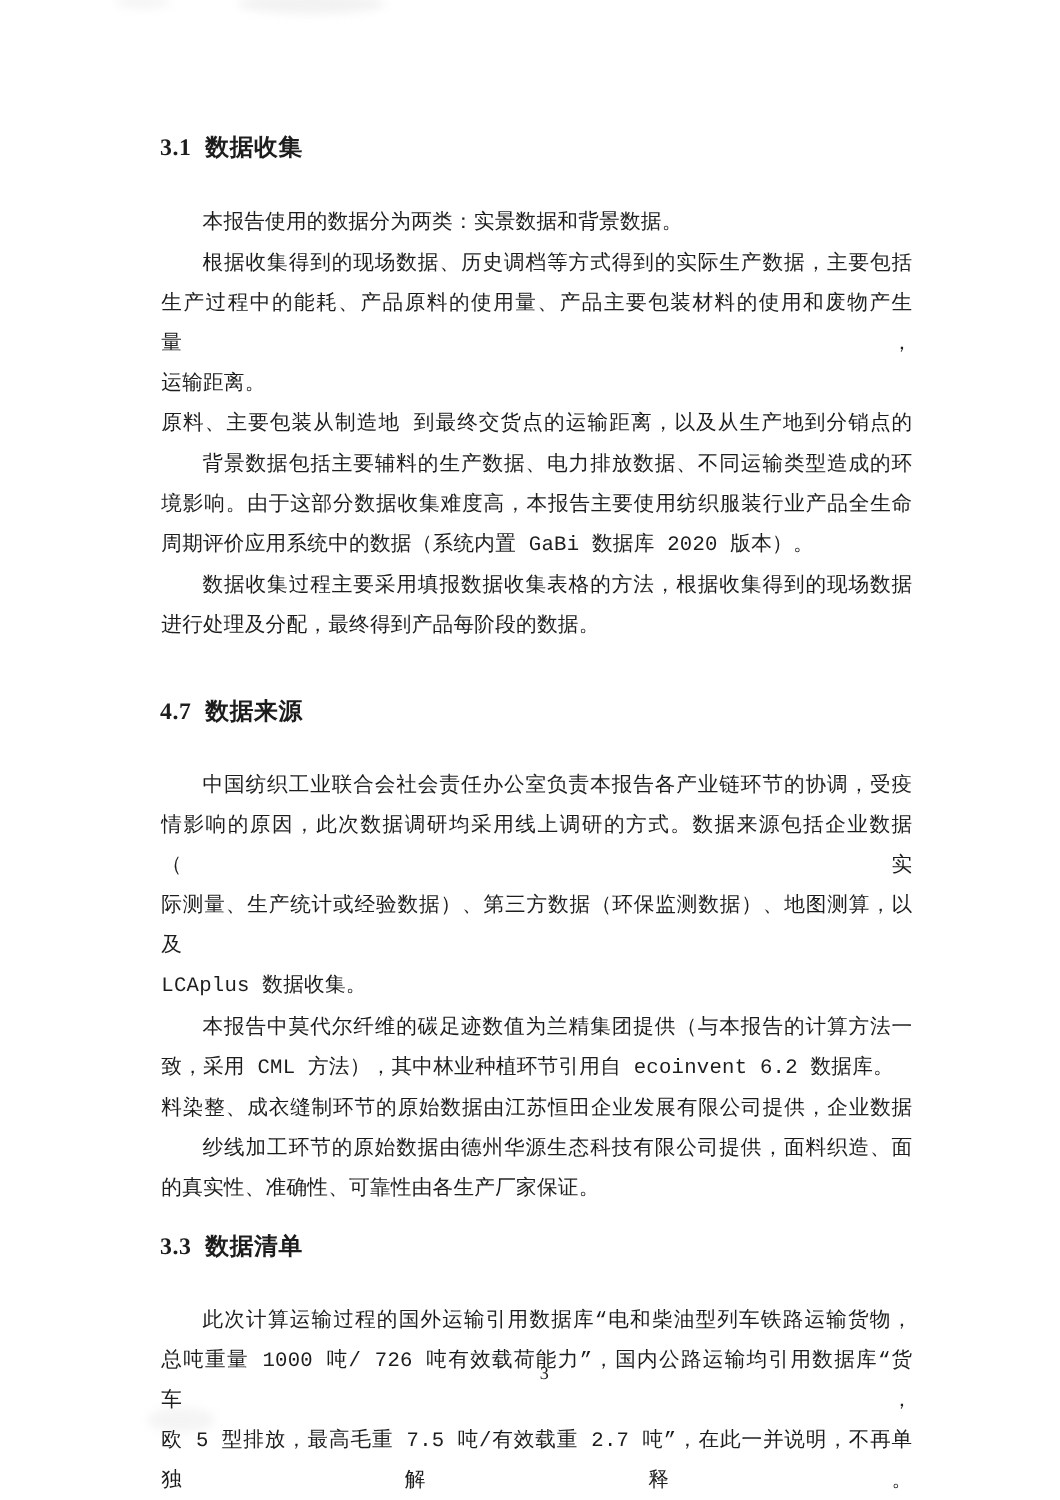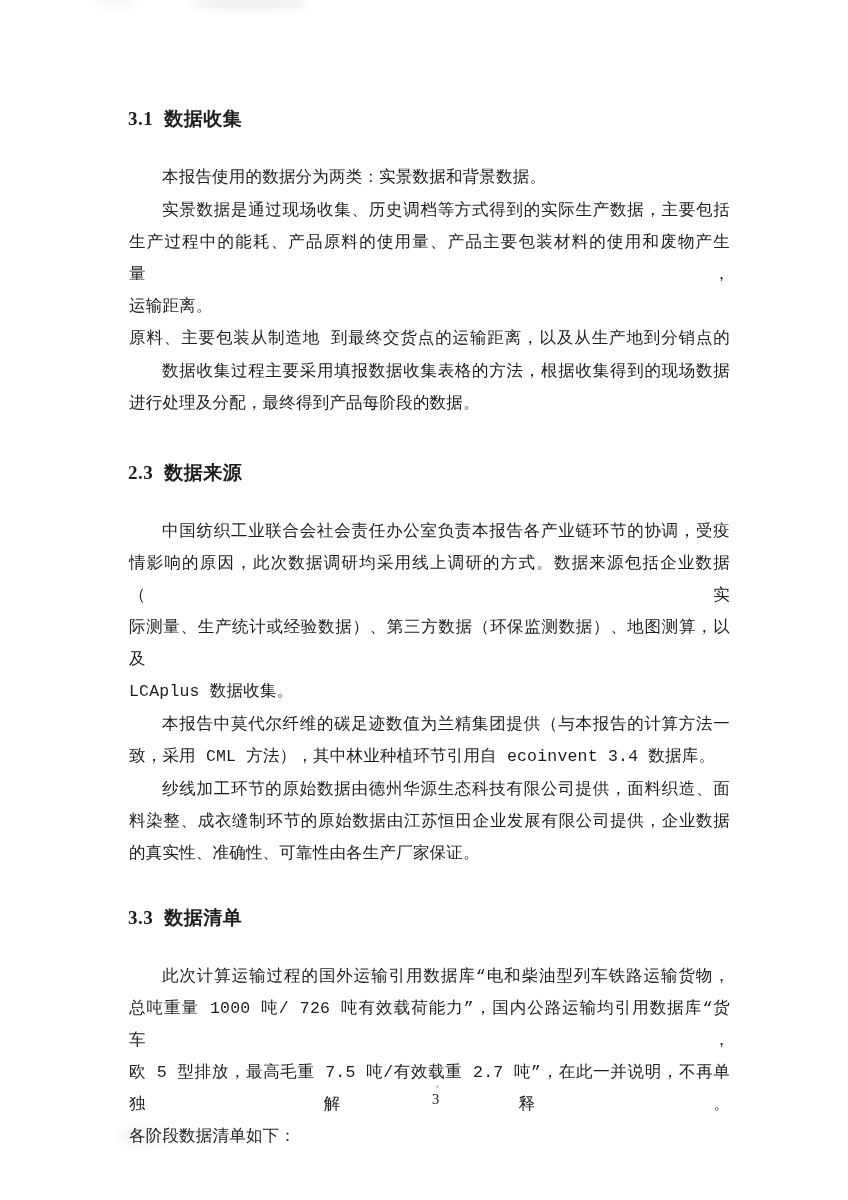--- a/index.html
+++ b/index.html
@@ -32,21 +32,21 @@
     margin: 0 0 30px 0;
     font-size: 19px;
     line-height: 26px;
     font-weight: bold;
     letter-spacing: 0.5px;
   }
   .sec-heading .ht {
     margin-left: 11px;
   }
   .sec-2 .sec-heading { margin-top: 40px; }
-  .sec-3 .sec-heading { margin-top: 35px; }
+  .sec-3 .sec-heading { margin-top: 18px; }
   .para { margin: 1px; font-family: Liberation Mono, monospace; }
   .ln {
     font-size: 16.5px;
     line-height: 32px;
     text-align: left;
     letter-spacing: 0.2px;
   }
   .jl {
     text-align: justify;
     text-align-last: justify;
@@ -87,48 +87,53 @@
   <div class="content">
 
     <section class="sec sec-1">
       <h2 class="sec-heading">
         <span class="hn">3.1</span><span class="ht">数据收集</span>
       </h2>
       <div class="para">
         <div class="ln fi">本报告使用的数据分为两类：实景数据和背景数据。</div>
       </div>
       <div class="para">
-        <div class="ln fi jl">实景数据是通过现场收集、历史调档等方式得到的实际生产数据，主要包括</div>
+        <div class="ln fi jl">根据收集得到的现场数据、历史调档等方式得到的实际生产数据，主要包括</div>
         <div class="ln jl">生产过程中的能耗、产品原料的使用量、产品主要包装材料的使用和废物产生量，</div>
         <div class="ln">运输距离。</div>
         <div class="ln jl">原料、主要包装从制造地 到最终交货点的运输距离，以及从生产地到分销点的</div>
+      </div>
+      <div class="para">
+        <div class="ln fi jl">背景数据包括主要辅料的生产数据、电力排放数据、不同运输类型造成的环</div>
+        <div class="ln jl">境影响。由于这部分数据收集难度高，本报告主要使用纺织服装行业产品全生命</div>
+        <div class="ln">周期评价应用系统中的数据（系统内置 GaBi 数据库 2020 版本）。</div>
       </div>
       <div class="para">
         <div class="ln fi jl">数据收集过程主要采用填报数据收集表格的方法，根据收集得到的现场数据</div>
         <div class="ln">进行处理及分配，最终得到产品每阶段的数据。</div>
       </div>
     </section>
 
     <section class="sec sec-2">
       <h2 class="sec-heading">
-        <span class="hn">2.3</span><span class="ht">数据来源</span>
+        <span class="hn">4.7</span><span class="ht">数据来源</span>
       </h2>
       <div class="para">
         <div class="ln fi jl">中国纺织工业联合会社会责任办公室负责本报告各产业链环节的协调，受疫</div>
         <div class="ln jl">情影响的原因，此次数据调研均采用线上调研的方式。数据来源包括企业数据（实</div>
         <div class="ln jl">际测量、生产统计或经验数据）、第三方数据（环保监测数据）、地图测算，以及</div>
         <div class="ln">LCAplus 数据收集。</div>
       </div>
       <div class="para">
         <div class="ln fi jl">本报告中莫代尔纤维的碳足迹数值为兰精集团提供（与本报告的计算方法一</div>
-        <div class="ln">致，采用 CML 方法），其中林业种植环节引用自 ecoinvent 3.4 数据库。</div>
+        <div class="ln">致，采用 CML 方法），其中林业种植环节引用自 ecoinvent 6.2 数据库。</div>
       </div>
       <div class="para">
+        <div class="ln jl">料染整、成衣缝制环节的原始数据由江苏恒田企业发展有限公司提供，企业数据</div>
         <div class="ln fi jl">纱线加工环节的原始数据由德州华源生态科技有限公司提供，面料织造、面</div>
-        <div class="ln jl">料染整、成衣缝制环节的原始数据由江苏恒田企业发展有限公司提供，企业数据</div>
         <div class="ln">的真实性、准确性、可靠性由各生产厂家保证。</div>
       </div>
     </section>
 
     <section class="sec sec-3">
       <h2 class="sec-heading">
         <span class="hn">3.3</span><span class="ht">数据清单</span>
       </h2>
       <div class="para">
         <div class="ln fi jl">此次计算运输过程的国外运输引用数据库“电和柴油型列车铁路运输货物，</div>

